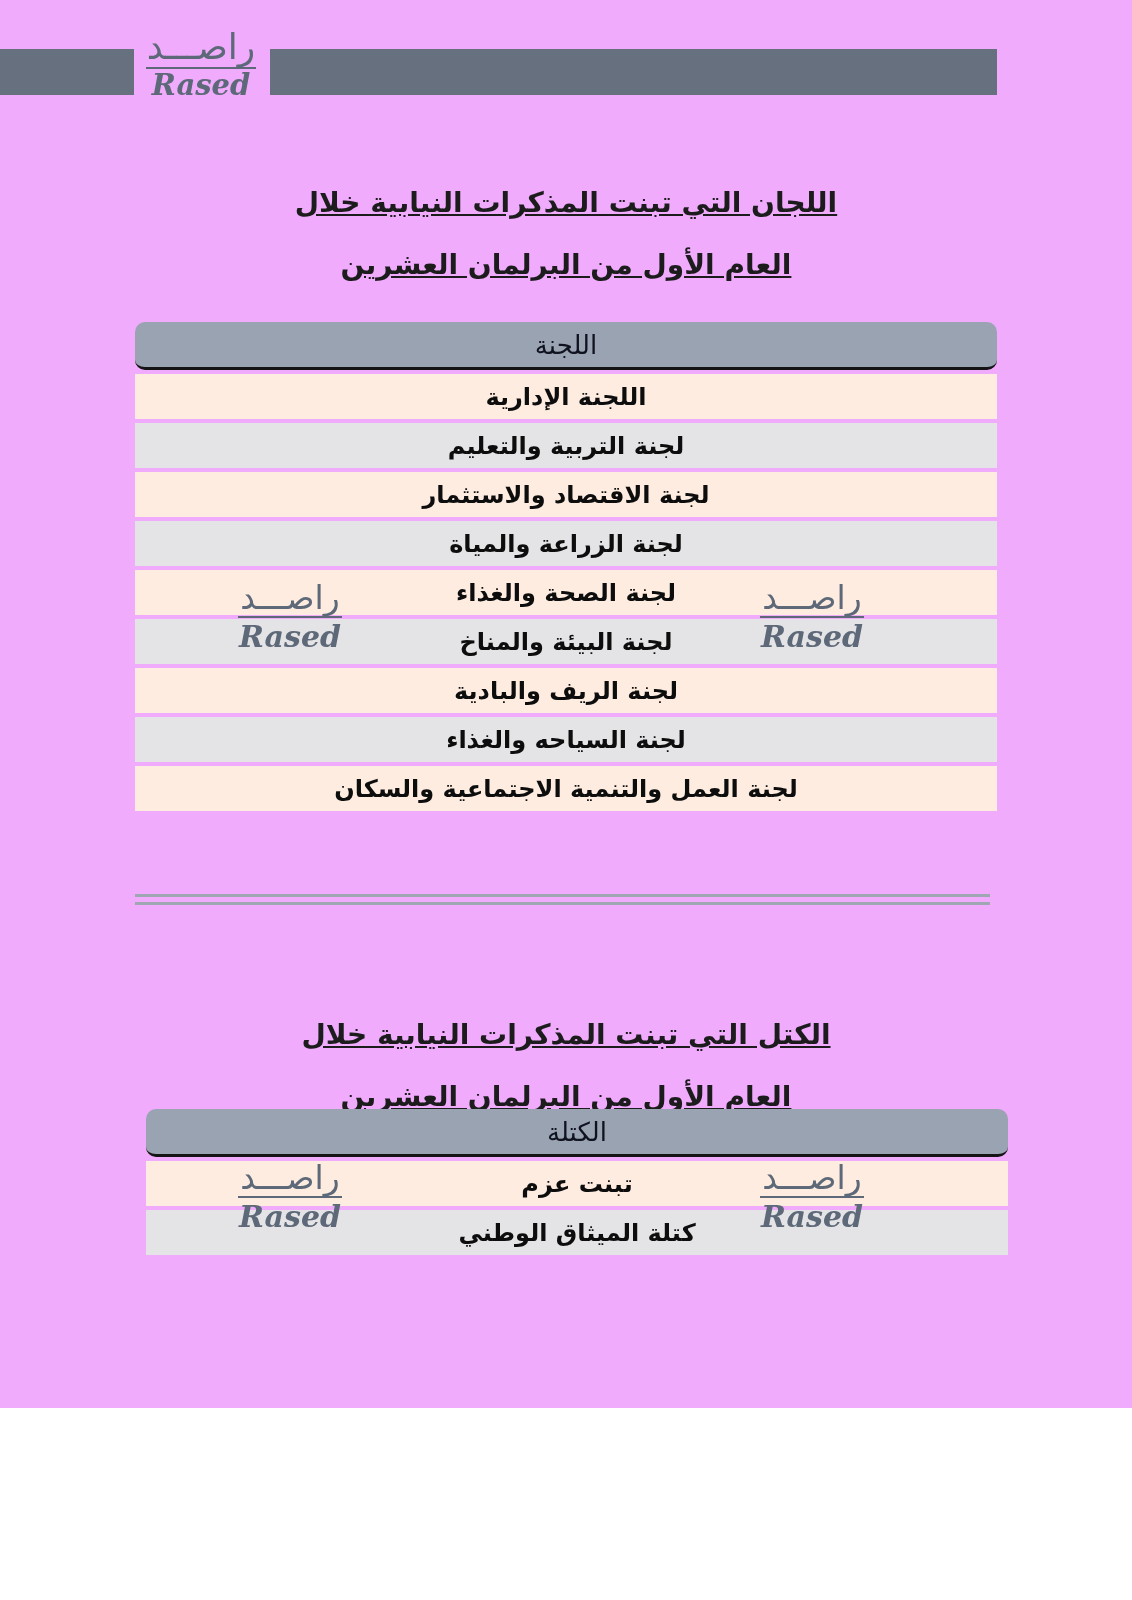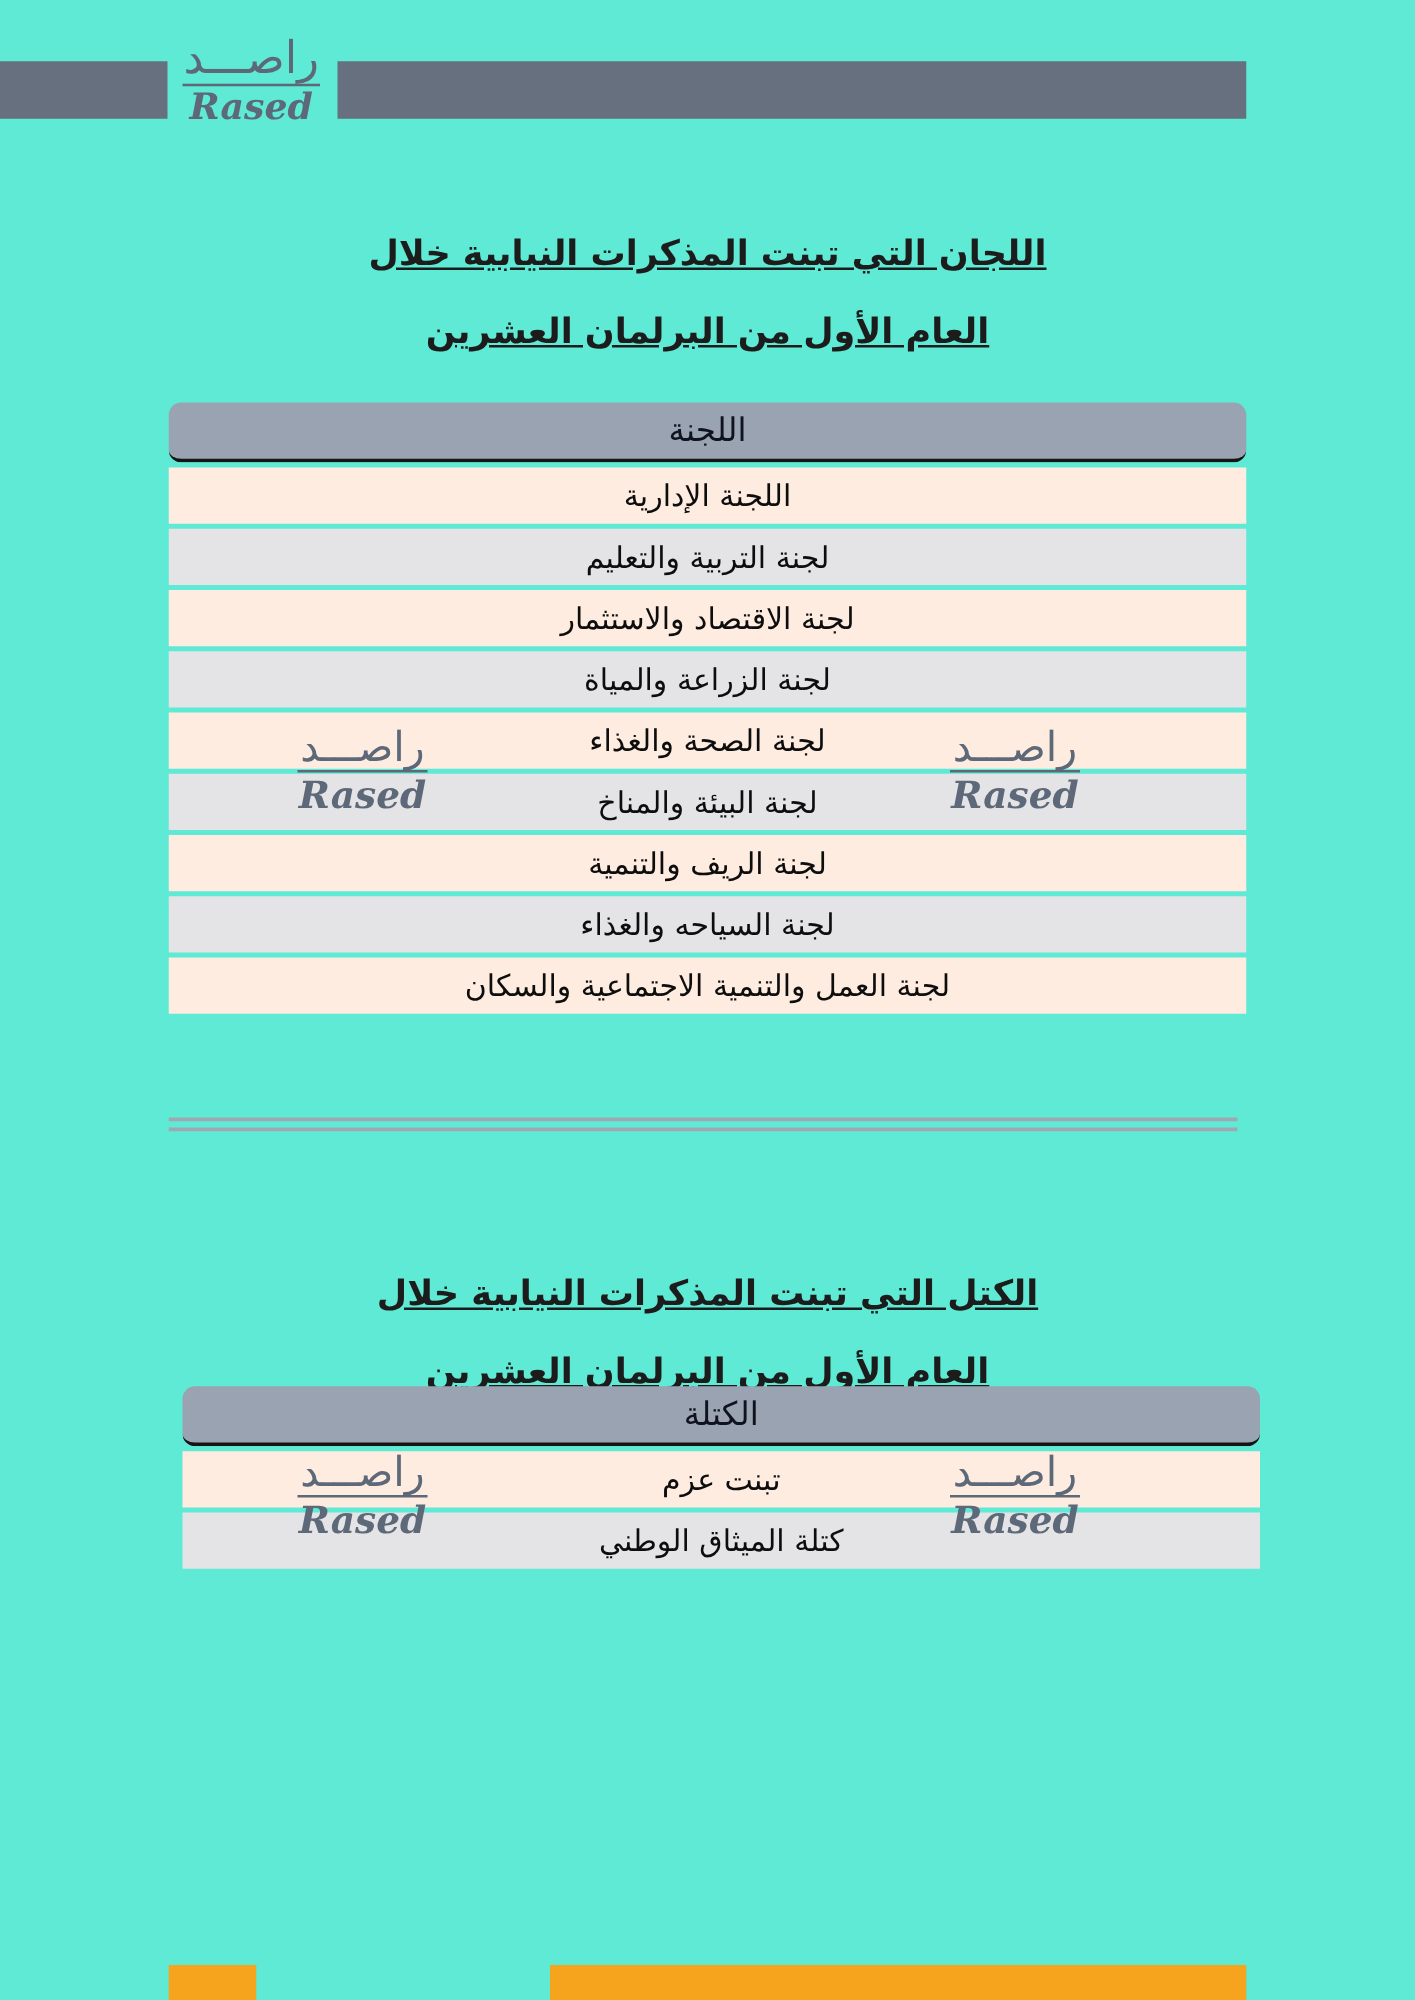--- a/index.html
+++ b/index.html
@@ -1,20 +1,20 @@
 <!DOCTYPE html>
 <html lang="ar" dir="rtl"><head>
 <meta charset="utf-8">
 <style>
   html,body { margin:0; padding:0; background:#ffffff; }
   .page {
     position:relative;
     width:1132px;
-    height:1600px;
-    background:#5eead4;
+    height:1408px;
+    background:#f0abfc;
     font-family:"DejaVu Sans", sans-serif;
     direction:rtl;
     overflow:hidden;
     margin:0 auto;
   }
 
   
   .bar-seg { position:absolute; top:49px; height:46px; background:#67707f; }
   .bar-left  { left:0;    width:134px; }
   .bar-right { left:270px; width:727px; }
@@ -44,21 +44,21 @@
   .t1 { top:322px; }
   .t2 { top:1109px;padding-left:11px; }
   .thead {
     height:45px; background:#99a3b1; border-bottom:3px solid #141414;
     display:flex; align-items:center; justify-content:center;
     font-size:26px; color:#10131f;border-radius:10px;
   }
   .trow {
     height:45px; margin-top:4px;
     display:flex; align-items:center; justify-content:center;
-    font-size:24px; color:#0d0d0d;
+    font-size:24px; color:#0d0d0d;font-weight:bold;
   }
   .tbody .trow:nth-child(odd)  { background:#fdecdf; }
   .tbody .trow:nth-child(even) { background:#e4e4e6; }
 
   
   .wm {
     position:absolute; width:180px; text-align:center;
     color:#5d6878; pointer-events:none;
   }
   .wm-ar {
@@ -105,21 +105,21 @@
 
   <div class="dtable t1">
     <div class="thead">اللجنة</div>
     <div class="tbody">
         <div class="trow">اللجنة الإدارية</div>
         <div class="trow">لجنة التربية والتعليم</div>
         <div class="trow">لجنة الاقتصاد والاستثمار</div>
         <div class="trow">لجنة الزراعة والمياة</div>
         <div class="trow">لجنة الصحة والغذاء</div>
         <div class="trow">لجنة البيئة والمناخ</div>
-        <div class="trow">لجنة الريف والتنمية</div>
+        <div class="trow">لجنة الريف والبادية</div>
         <div class="trow">لجنة السياحه والغذاء</div>
         <div class="trow">لجنة العمل والتنمية الاجتماعية والسكان</div>
       </div>
   </div>
 
   <div class="wm wm-t1-left">
     <div><span class="wm-ar">راصـــد</span></div>
     <div class="wm-en">Rased</div>
   </div>
   <div class="wm wm-t1-right">

